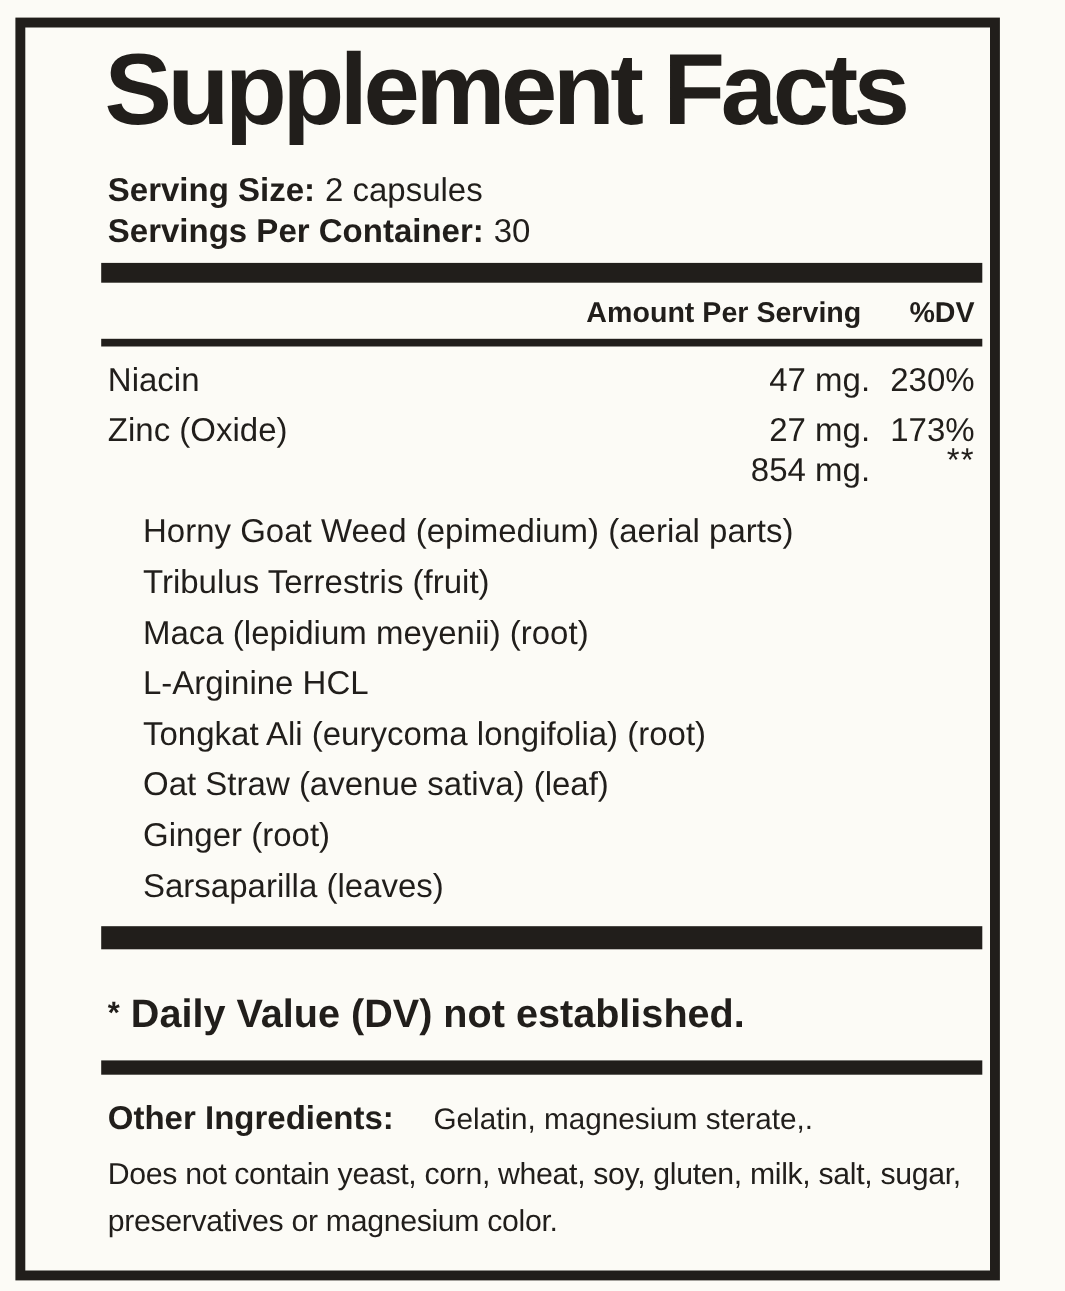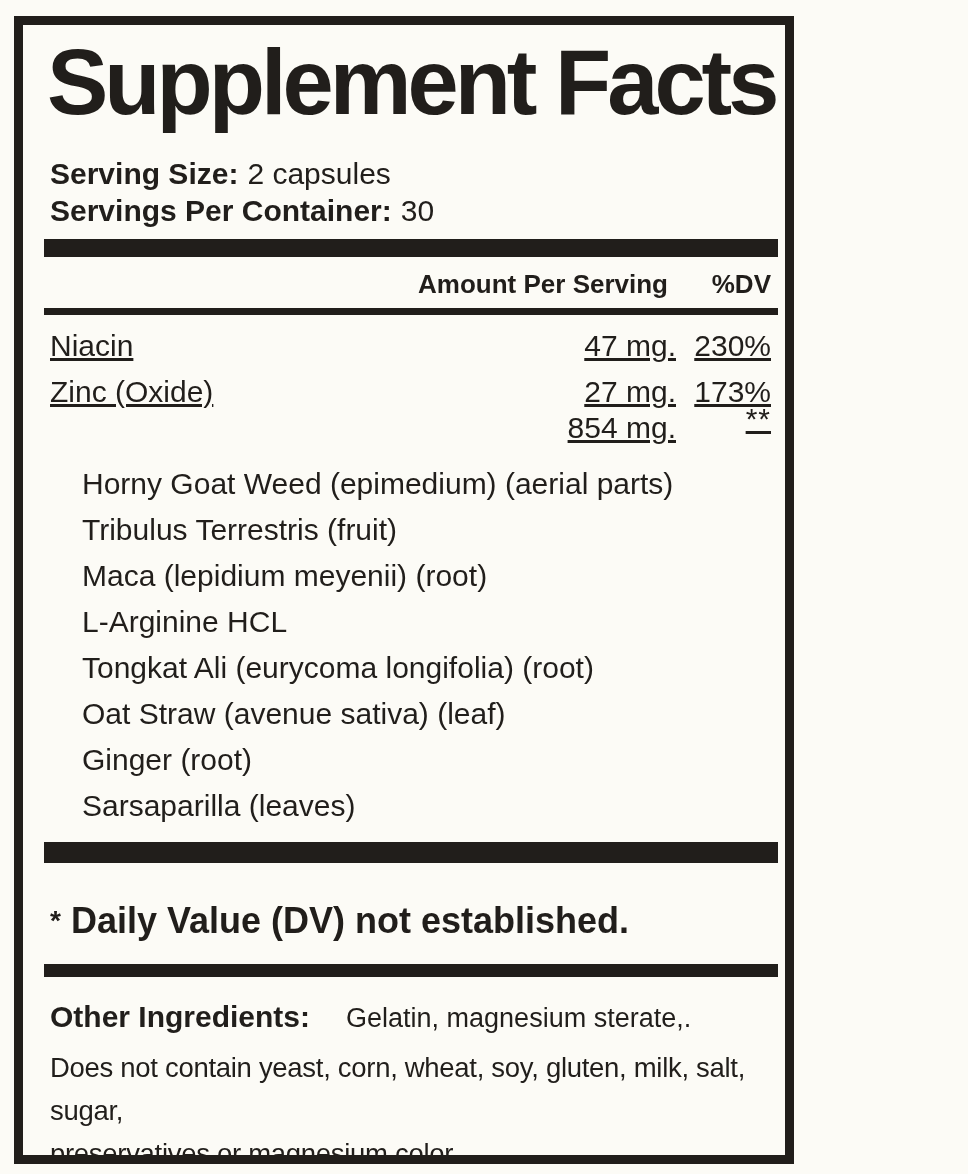--- a/index.html
+++ b/index.html
@@ -16,24 +16,25 @@
   }
   .canvas{
     position:relative;
     width:968px;height:1174px;
     background:var(--bg);
     overflow:hidden;
   }
   .frame{
     position:absolute;
     left:14px;top:16px;
-    width:780px;height:1148px;
+    width:895px;height:1148px;
     border:9px solid var(--ink);
     background:var(--bg);
     overflow:hidden;
+    padding-left:48px;
   }
   
   .bar{
     background:var(--ink);
     margin:0 7px 0 21px;
   }
   .bar-thick   {height:18px;margin-top:10px;}
   .bar-thicker {height:21px;margin-top:13px;}
   .bar-medium  {height:13px;margin-top:25px;}
   .bar-thin    {height:7px; margin-top:8px;}
@@ -66,21 +67,20 @@
   }
   .col-header .spacer{flex:1;}
   .col-header .amount-head{text-align:right;padding-right:8px;}
   .col-header .dv-head{width:95px;text-align:right;}
 
   .rows{margin-top:8px;font-size:30px;}
   .nrow{
     display:flex;
     align-items:baseline;
     line-height:46px;
-    text-decoration:underline;
   }
   .nrow .name{white-space:nowrap;}
   .nrow .amt{margin-left:auto;white-space:nowrap;}
   .nrow .dv{width:95px;text-align:right;white-space:nowrap;}
   .nrow .amt.raised{position:relative;top:-10px;text-align:center;}
   .nrow .dv.raised{position:relative;top:-19px;letter-spacing:1px;}
 
   .blend{font-size:30px;}
   .blend-item{
     line-height:46px;

